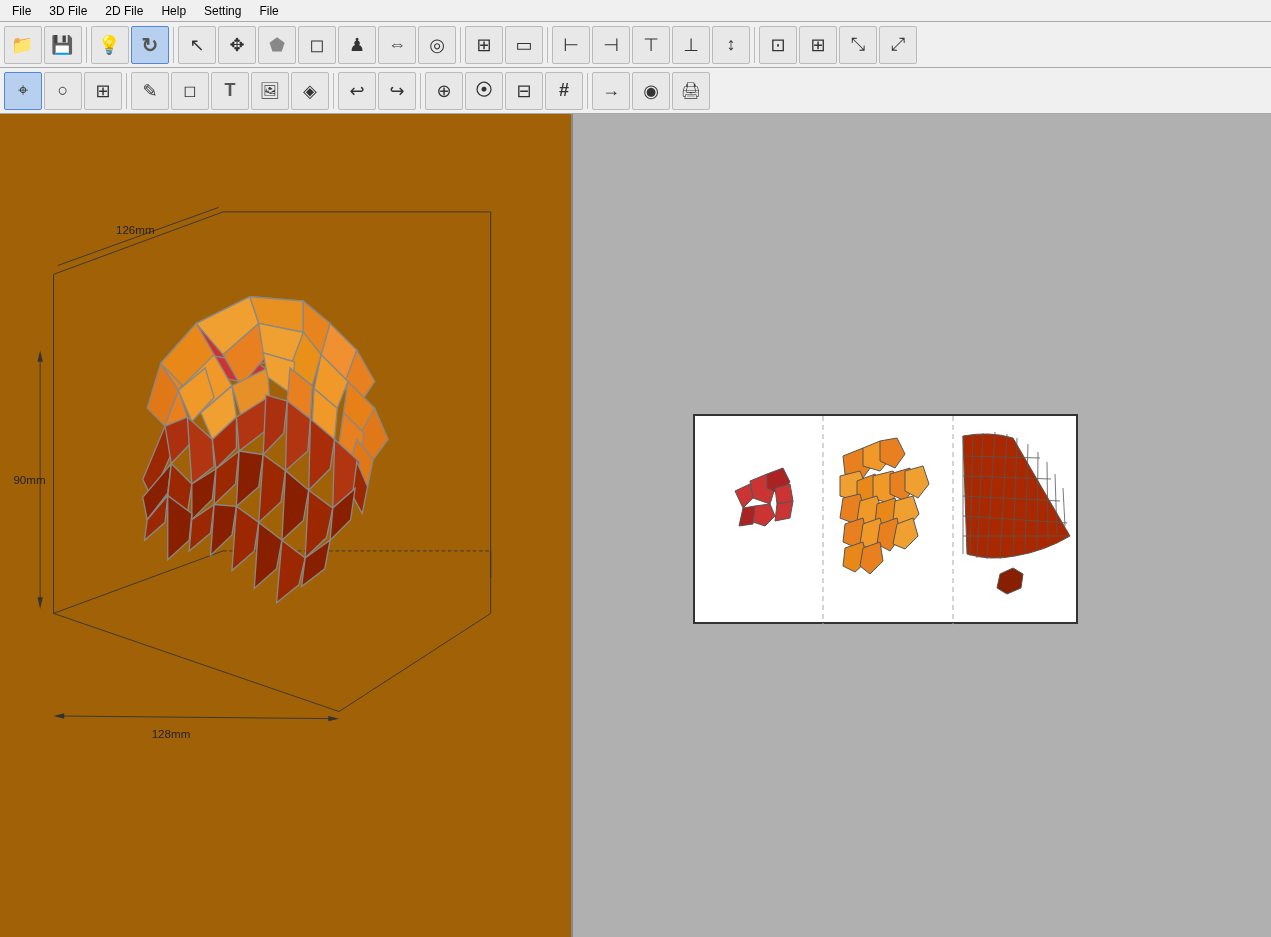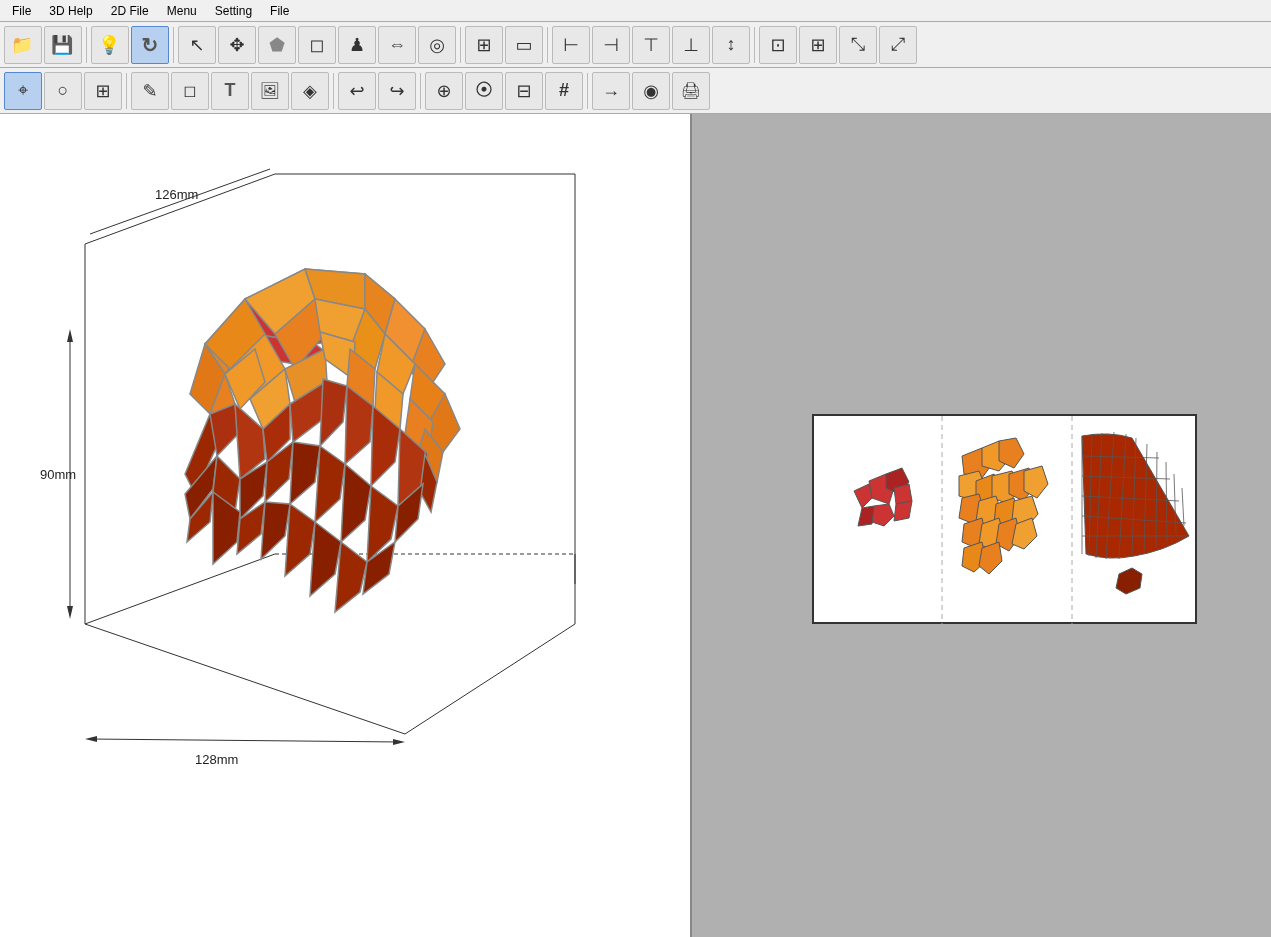--- a/index.html
+++ b/index.html
@@ -59,22 +59,22 @@
       position: absolute;
       top: 114px;
       left: 0;
       right: 0;
       bottom: 0;
       display: flex;
     }
 
     
     #panel-3d {
-      width: 692px;
-      background: #ffffff;
+      width: 573px;
+      background: #a16207;
       border-right: 2px solid #888;
       position: relative;
       overflow: hidden;
       flex-shrink: 0;
     }
 
     
     #panel-unfold {
       flex: 1;
       background: #b0b0b0;
@@ -142,23 +142,23 @@
     .icon-hash::before { content: "#"; font-size: 18px; font-weight: bold; }
     .icon-export::before { content: "→"; font-size: 18px; }
     .icon-preview::before { content: "◉"; font-size: 18px; }
     .icon-print::before { content: "🖨"; font-size: 16px; }
   </style>
 </head>
 <body>
 
 <div id="menubar">
   <span class="menu-item">File</span>
-  <span class="menu-item">3D Help</span>
+  <span class="menu-item">3D File</span>
   <span class="menu-item">2D File</span>
-  <span class="menu-item">Menu</span>
+  <span class="menu-item">Help</span>
   <span class="menu-item">Setting</span>
   <span class="menu-item">File</span>
 </div>
 
 <div id="toolbar1">
   <button class="tb-btn" title="Open">
       <span class="icon-folder"></span>
     </button>
   <button class="tb-btn" title="Save">
       <span class="icon-save"></span>

